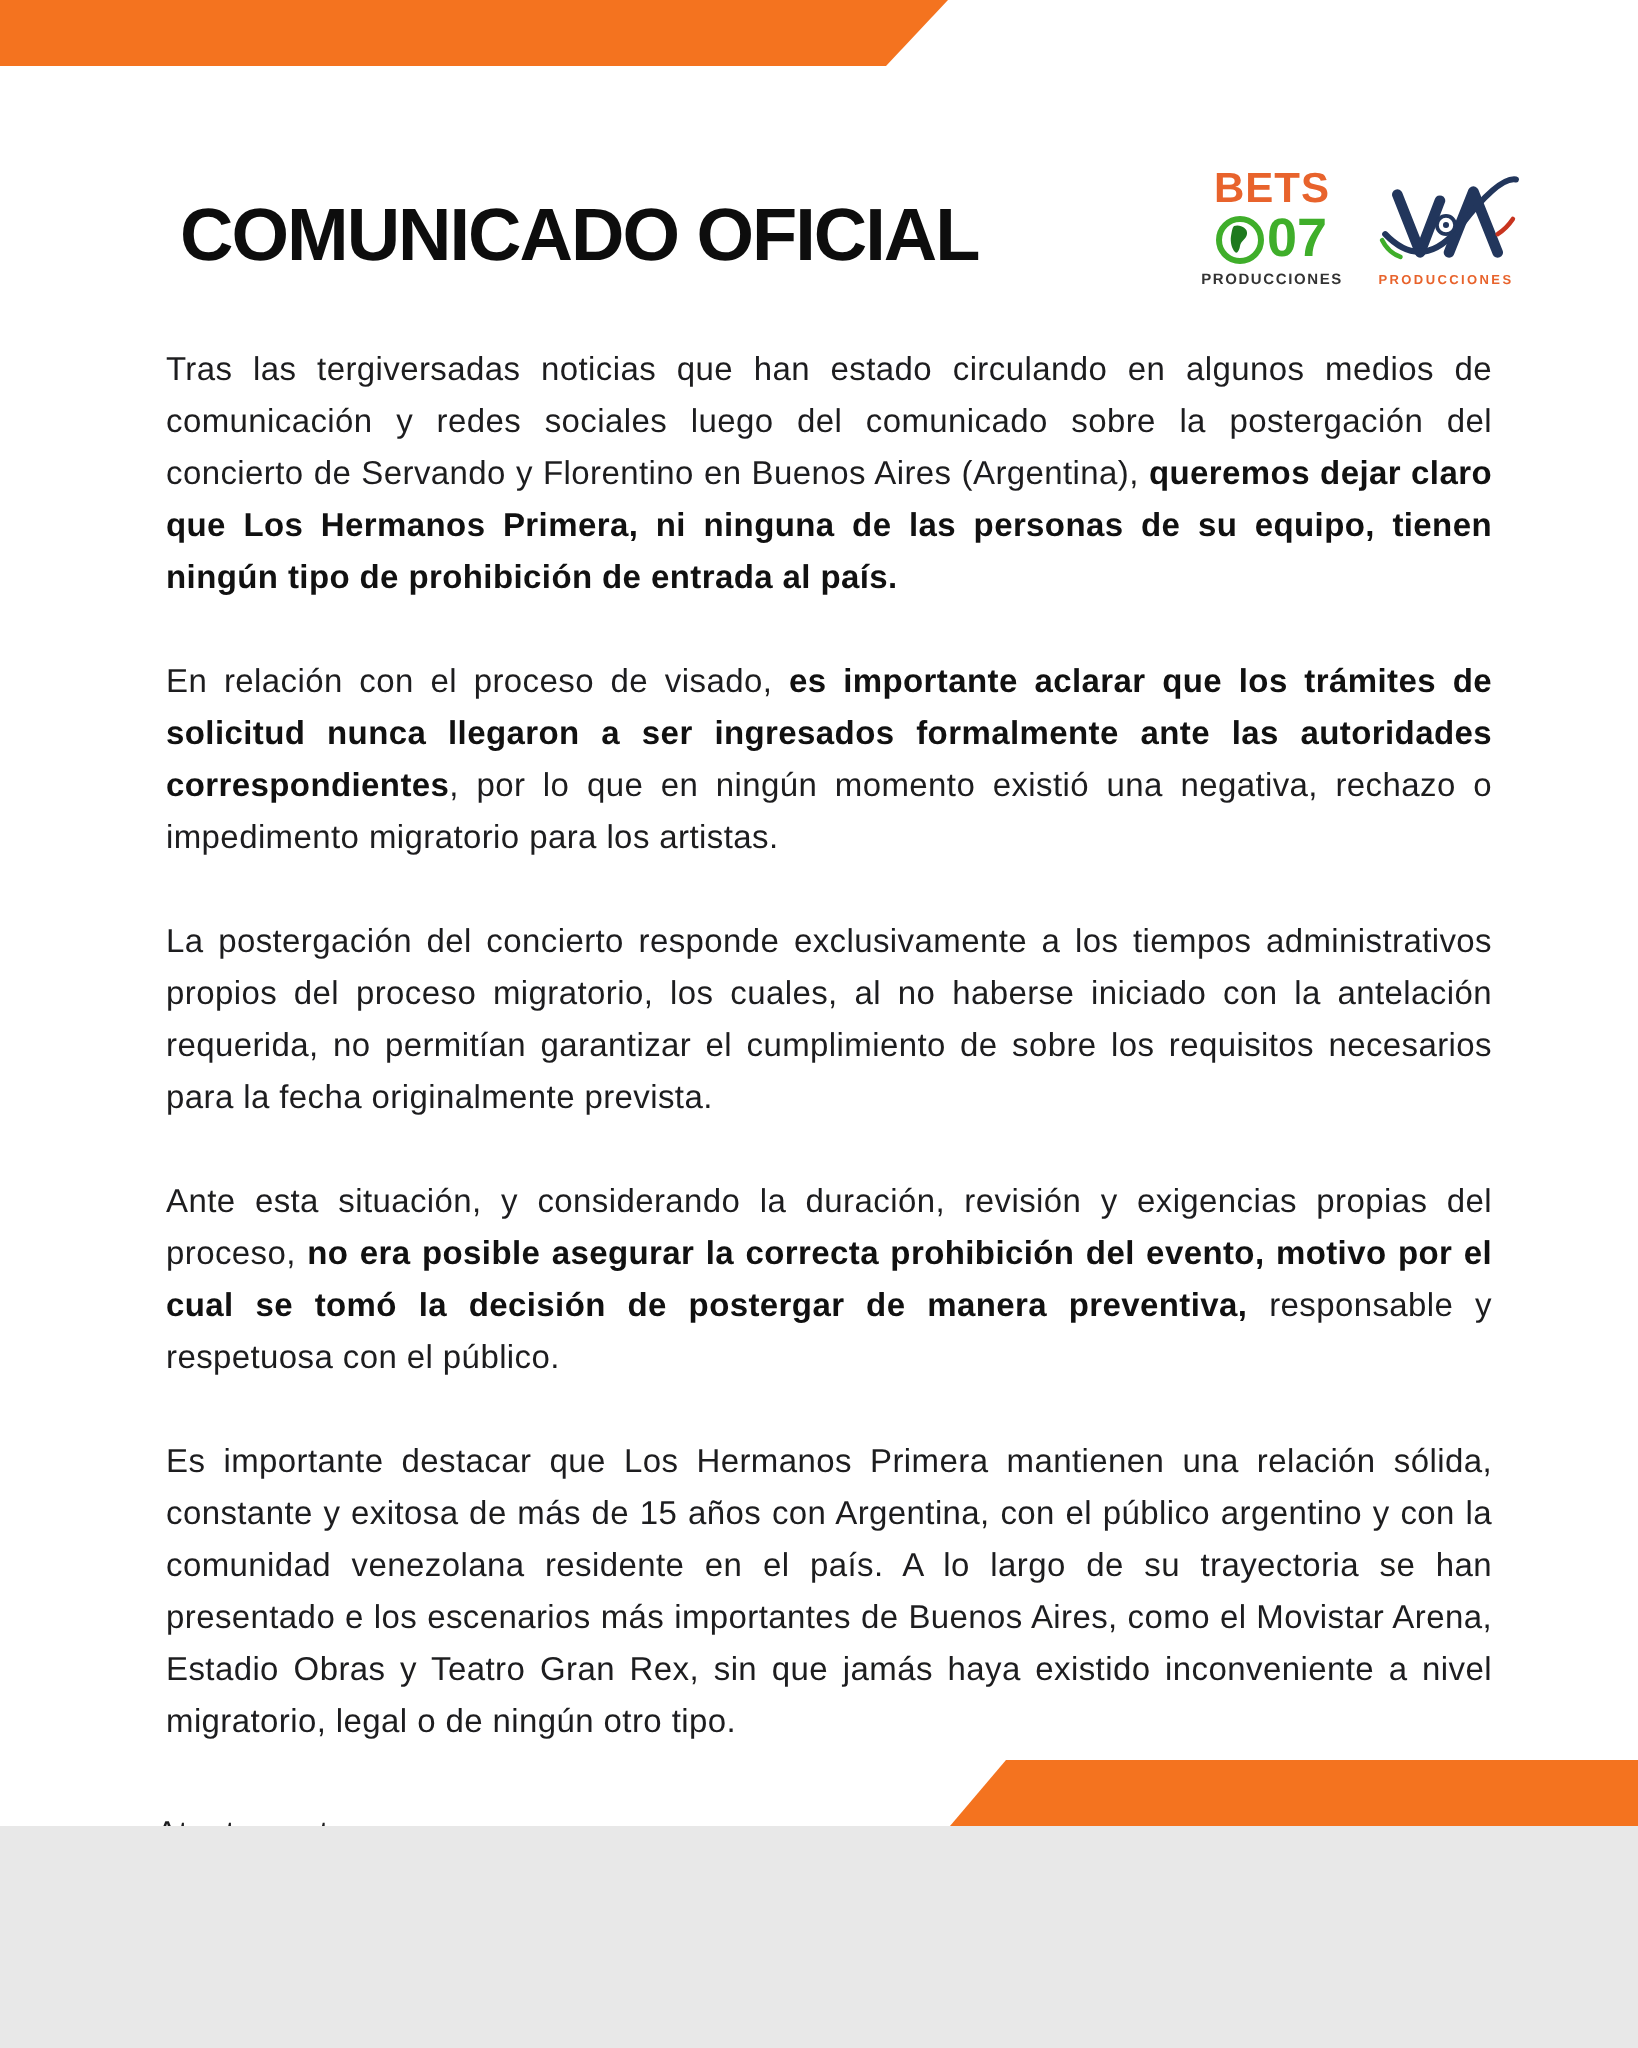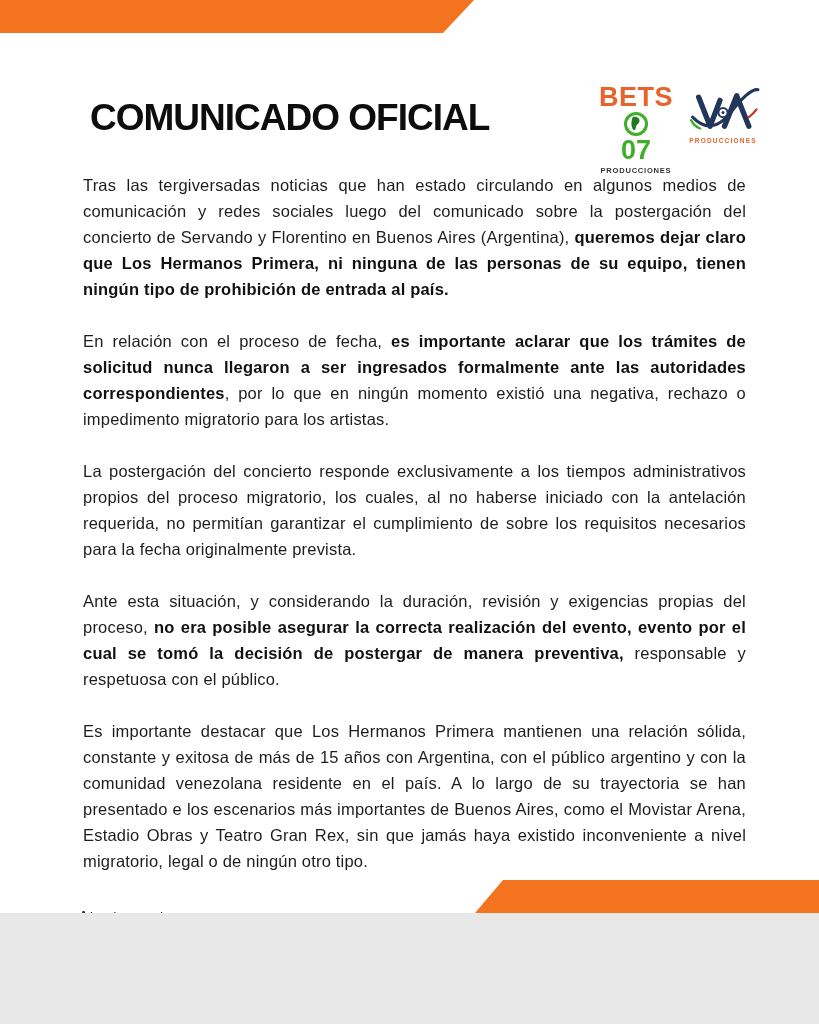--- a/index.html
+++ b/index.html
@@ -43,27 +43,27 @@
   .logos {
     position: absolute;
     top: 84px; right: 56px;
     display: flex;
     align-items: flex-start;
     gap: 10px;
   }
 
   .bets-logo { text-align: center; width: 74px; line-height: 1; }
   .bets-word {
-    font-size: 27px; font-weight: bold; letter-spacing: 0.5px;
+    font-size: 21px; font-weight: bold; letter-spacing: 0.5px;
     color: #E8632C;
   }
   .bets-007 {
     display: flex; align-items: center; justify-content: center;
     gap: 1px; margin-top: 1px;
-    font-size: 27px; font-weight: bold; color: #3FAE2A; line-height: 1; flex-direction: column;
+    font-size: 27px; font-weight: bold; color: #3FAE2A; line-height: 1;
   }
   .globe { width: 24px; height: 24px; display: inline-block; }
   .bets-caption {
     margin-top: 3px;
     font-size: 7.5px; font-weight: bold; letter-spacing: 0.8px;
     color: #333333;
   }
 
   .vya-logo { text-align: center; width: 80px; padding-top: 2px; }
   .vya-mark { width: 76px; height: 50px; display: block; margin: 0 auto; }
@@ -137,23 +137,23 @@
           <circle cx="50" cy="34" r="2" fill="#22365C"></circle>
         </svg>
       </span>
       <div class="vya-caption">PRODUCCIONES</div>
     </div>
   </div>
 
   <main class="statement">
     <div id="paragraphs">
         <p class="para"><span>Tras las tergiversadas noticias que han estado circulando en algunos medios de comunicación y redes sociales luego del comunicado sobre la postergación del concierto de Servando y Florentino en Buenos Aires (Argentina), </span><strong>queremos dejar claro que Los Hermanos Primera, ni ninguna de las personas de su equipo, tienen ningún tipo de prohibición de entrada al país.</strong></p>
-        <p class="para"><span>En relación con el proceso de fecha, </span><strong>es importante aclarar que los trámites de solicitud nunca llegaron a ser ingresados formalmente ante las autoridades correspondientes</strong><span>, por lo que en ningún momento existió una negativa, rechazo o impedimento migratorio para los artistas.</span></p>
+        <p class="para"><span>En relación con el proceso de visado, </span><strong>es importante aclarar que los trámites de solicitud nunca llegaron a ser ingresados formalmente ante las autoridades correspondientes</strong><span>, por lo que en ningún momento existió una negativa, rechazo o impedimento migratorio para los artistas.</span></p>
         <p class="para"><span>La postergación del concierto responde exclusivamente a los tiempos administrativos propios del proceso migratorio, los cuales, al no haberse iniciado con la antelación requerida, no permitían garantizar el cumplimiento de sobre los requisitos necesarios para la fecha originalmente prevista.</span></p>
-        <p class="para"><span>Ante esta situación, y considerando la duración, revisión y exigencias propias del proceso, </span><strong>no era posible asegurar la correcta realización del evento, evento por el cual se tomó la decisión de postergar de manera preventiva,</strong><span> responsable y respetuosa con el público.</span></p>
+        <p class="para"><span>Ante esta situación, y considerando la duración, revisión y exigencias propias del proceso, </span><strong>no era posible asegurar la correcta prohibición del evento, motivo por el cual se tomó la decisión de postergar de manera preventiva,</strong><span> responsable y respetuosa con el público.</span></p>
         <p class="para"><span>Es importante destacar que Los Hermanos Primera mantienen una relación sólida, constante y exitosa de más de 15 años con Argentina, con el público argentino y con la comunidad venezolana residente en el país. A lo largo de su trayectoria se han presentado e los escenarios más importantes de Buenos Aires, como el Movistar Arena, Estadio Obras y Teatro Gran Rex, sin que jamás haya existido inconveniente a nivel migratorio, legal o de ningún otro tipo.</span></p>
       </div>
 
     <div class="signature">
       <p class="sig-closing">Atentamente</p>
 
     </div>
   </main>
 
 </div>

